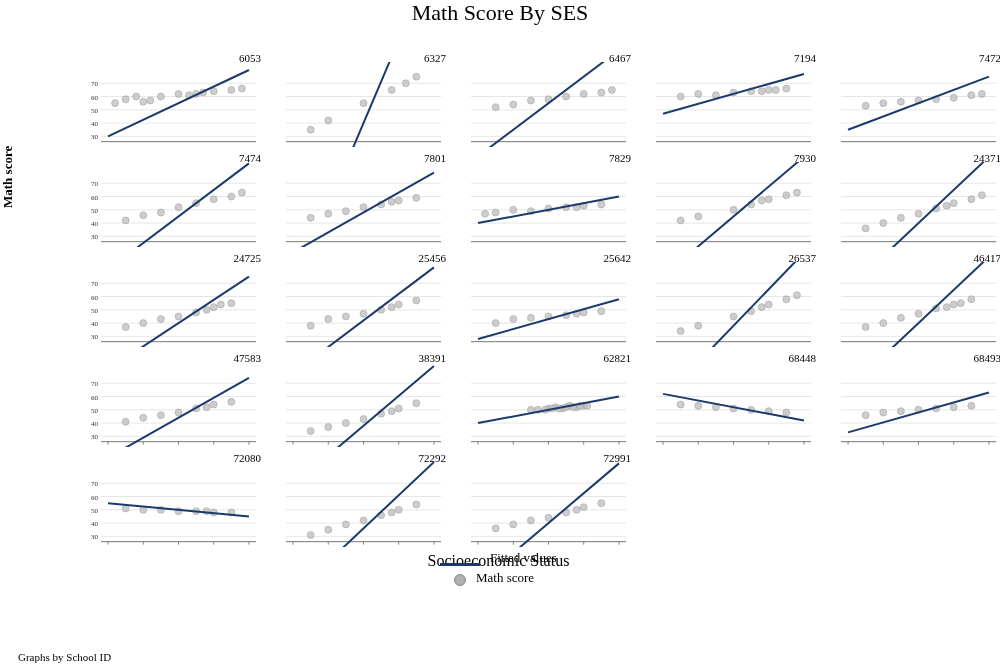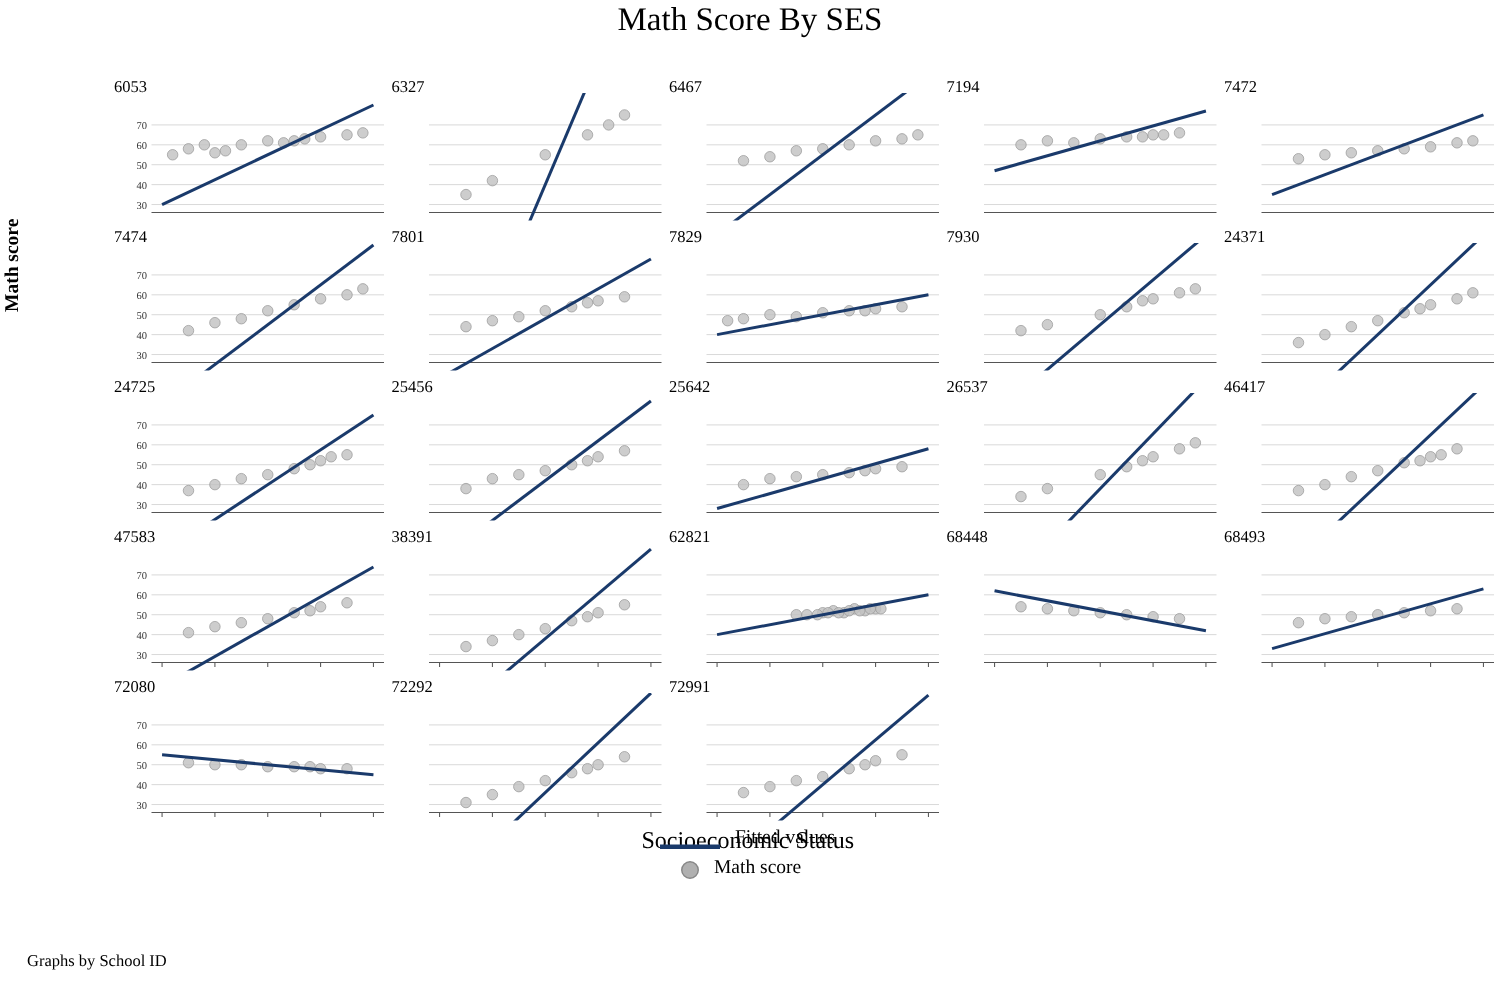--- a/index.html
+++ b/index.html
@@ -32,21 +32,21 @@
       margin-right: 10px;
     }
     .cell {
       position: relative;
       width: 185px;
       height: 100px;
       border: none;
       overflow: hidden;
     }
     .cell-title {
-      text-align: left;
+      text-align: right;
       font-size: 11px;
       position: absolute;
       top: 2px;
       width: 100%;
     }
     .cell-svg {
       position: absolute;
       top: 12px;
       left: 0;
       width: 100%;
@@ -69,21 +69,21 @@
       height: 12px;
       border-radius: 50%;
       background: #b0b0b0;
       border: 1px solid #888;
       margin-right: 10px;
       margin-left: 14px;
     }
     .graphs-by-label {
       font-size: 11px;
       position: absolute;
-      bottom: 20px;
+      bottom: 4px;
       left: 18px;
       text-align: right;
     }
     .y-axis-label {
       position: absolute;
       left: 8px;
       top: 200px;
       font-size: 13px;
       font-weight: bold;
       transform: rotate(-90deg);

